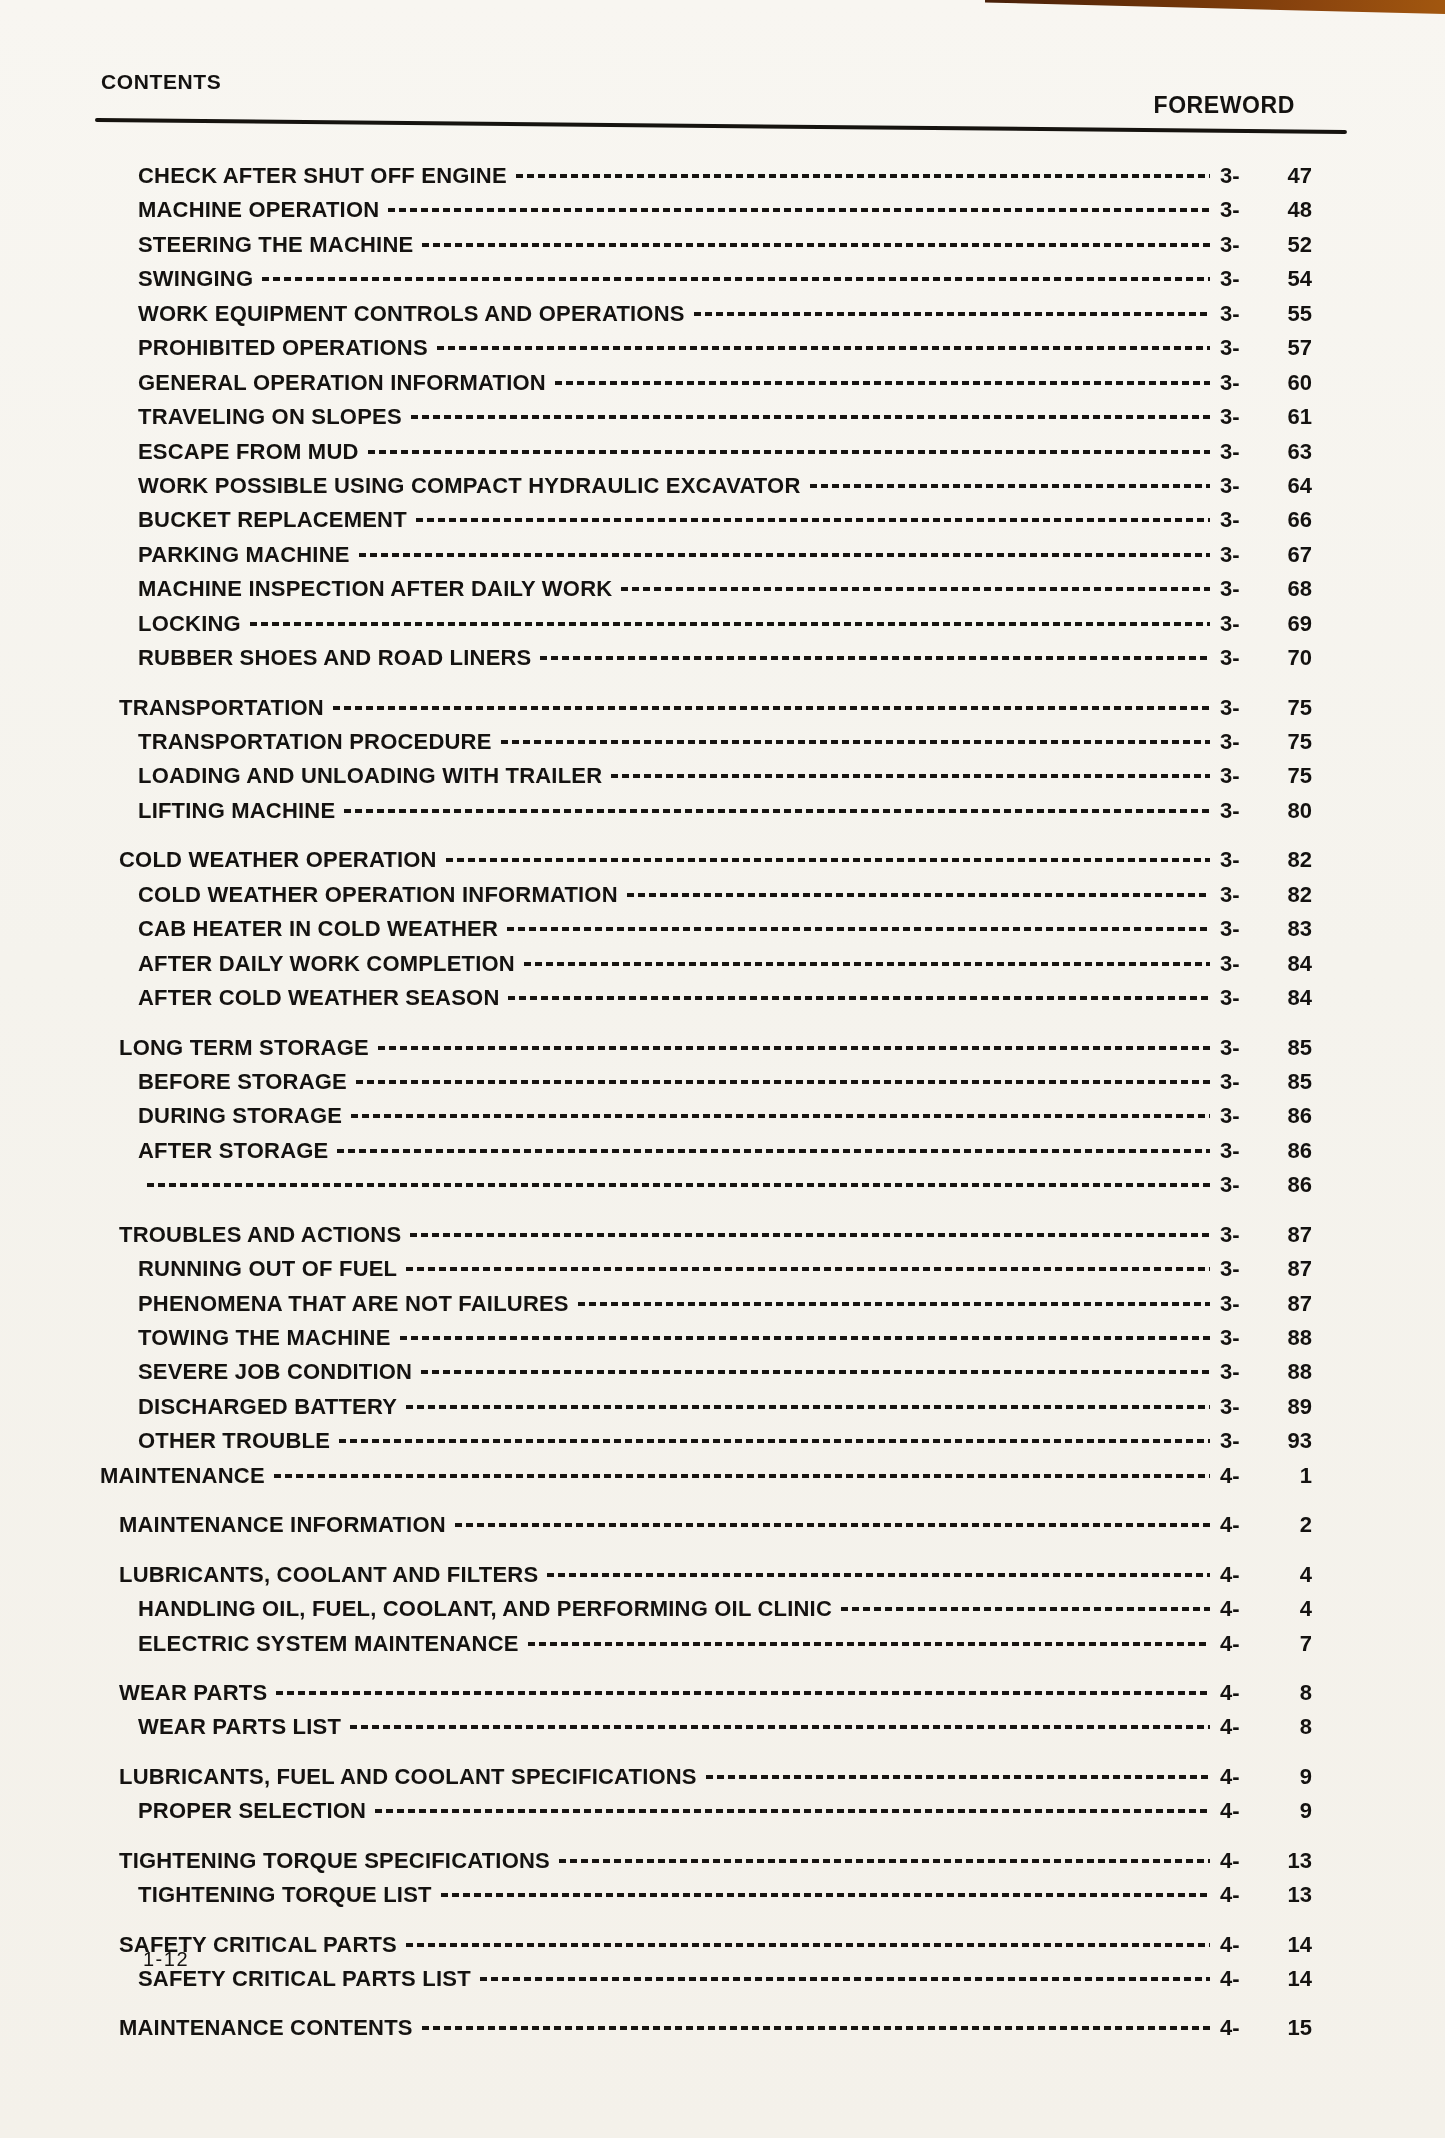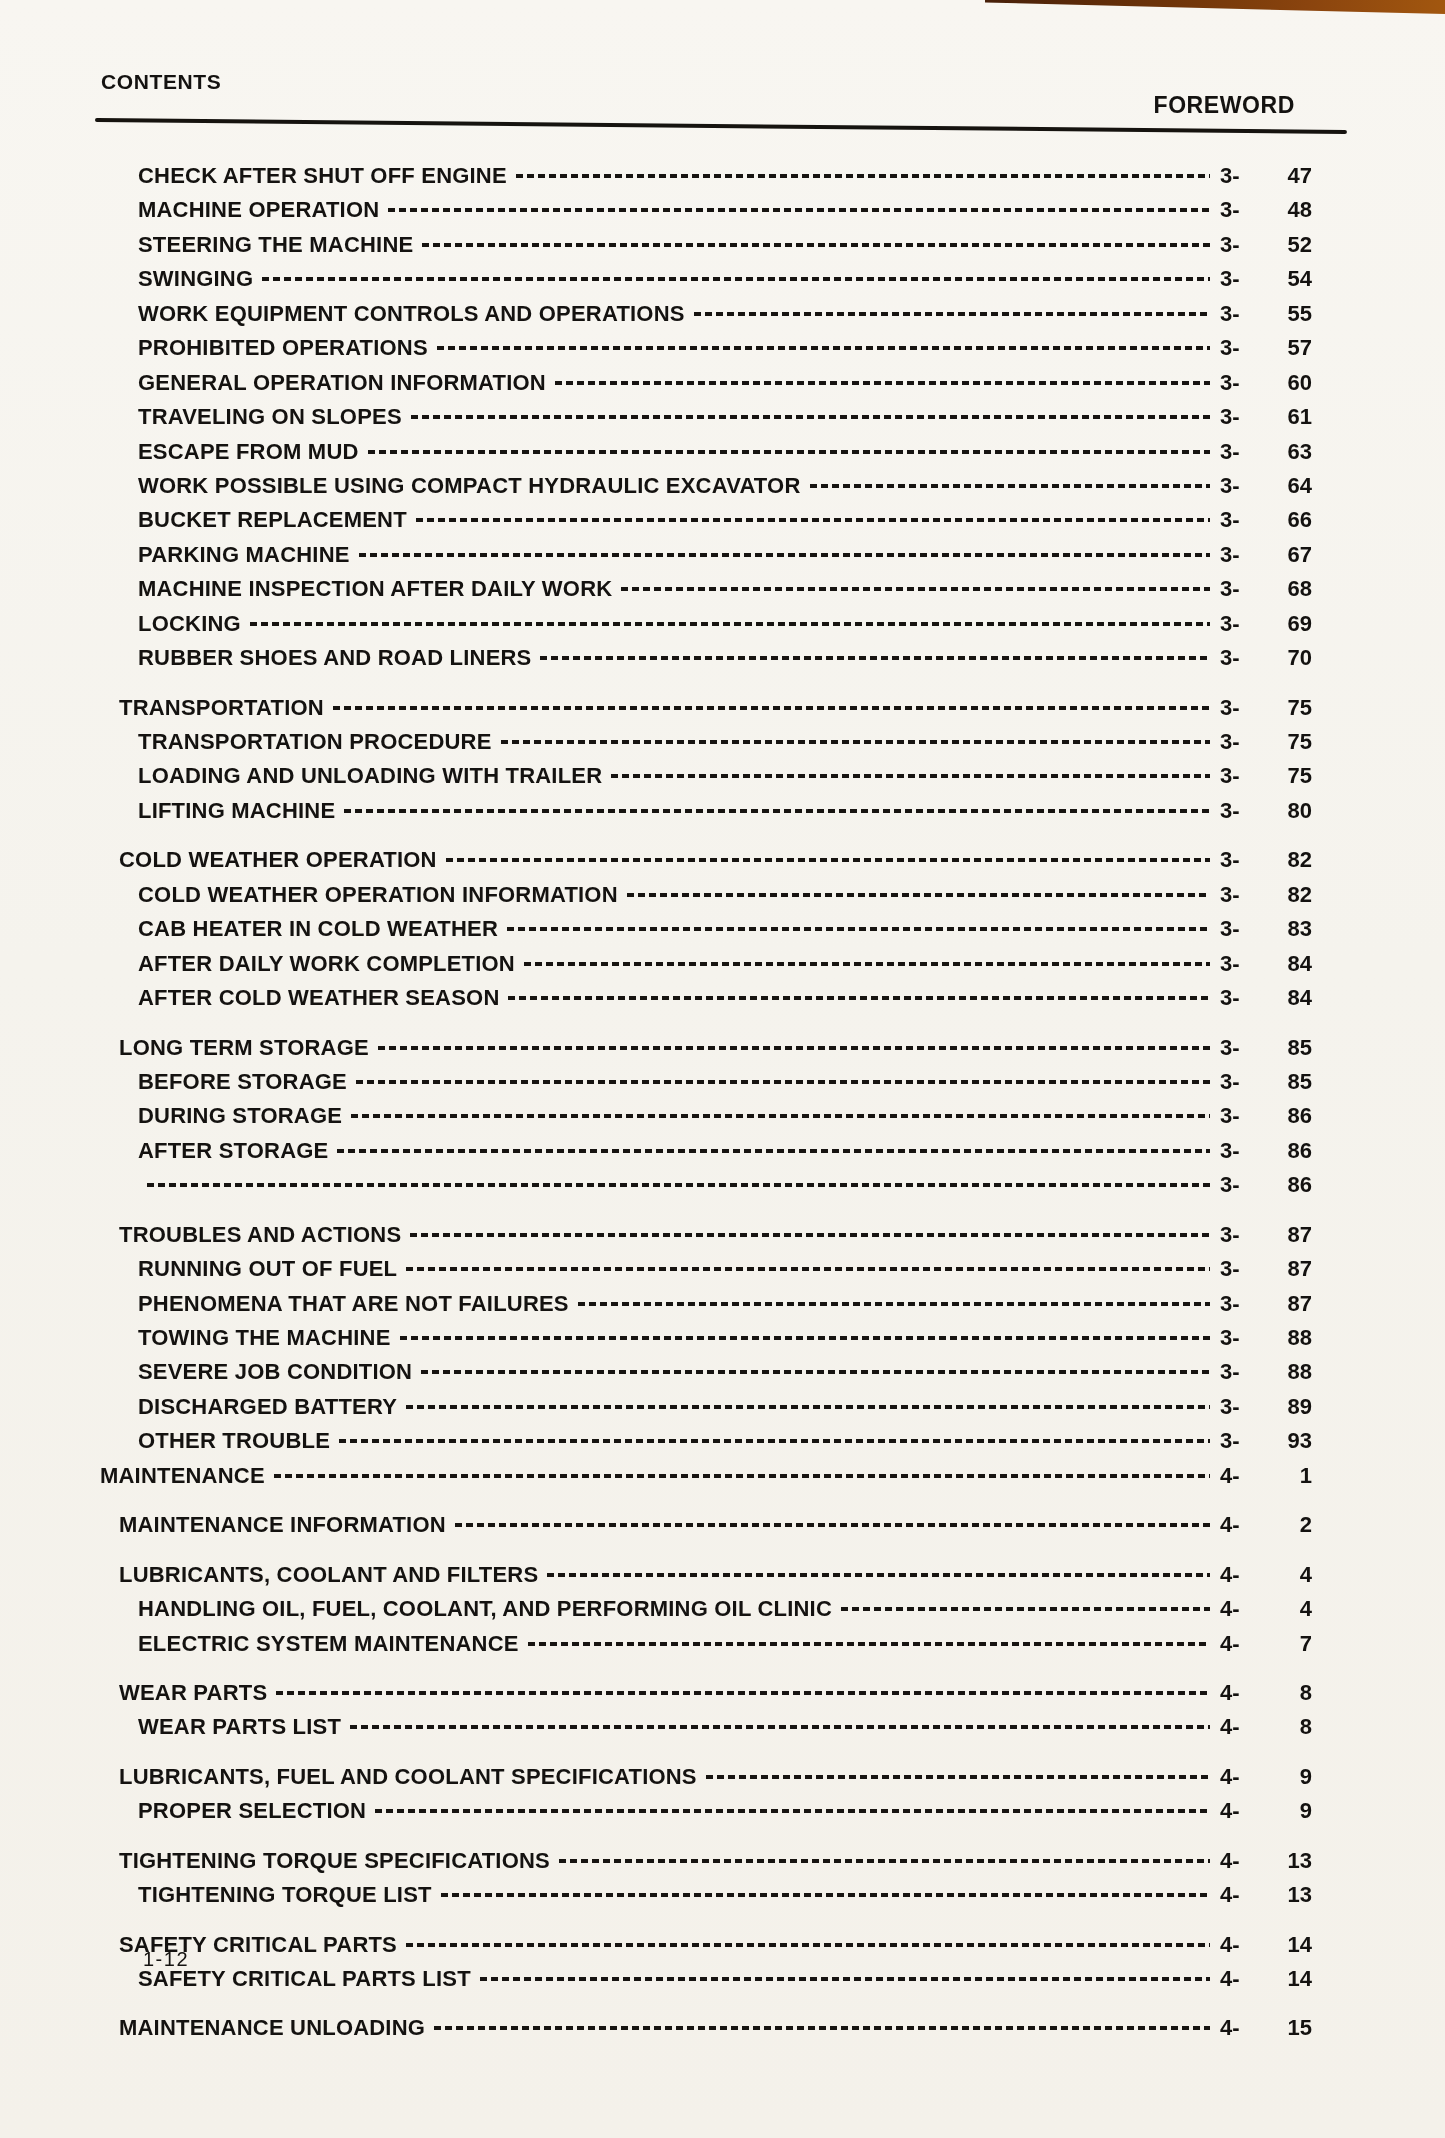--- a/index.html
+++ b/index.html
@@ -500,21 +500,21 @@
     </div>
     <div class="toc-row lvl2">
       <span class="toc-label">SAFETY CRITICAL PARTS LIST</span>
       <span class="leader"></span>
       <span class="toc-page">
         <span>4-</span>
         <span>14</span>
       </span>
     </div>
     <div class="toc-row lvl1">
-      <span class="toc-label">MAINTENANCE UNLOADING</span>
+      <span class="toc-label">MAINTENANCE CONTENTS</span>
       <span class="leader"></span>
       <span class="toc-page">
         <span>4-</span>
         <span>15</span>
       </span>
     </div>
   </div>
 
 <div class="page-footer">1-12</div>
 

